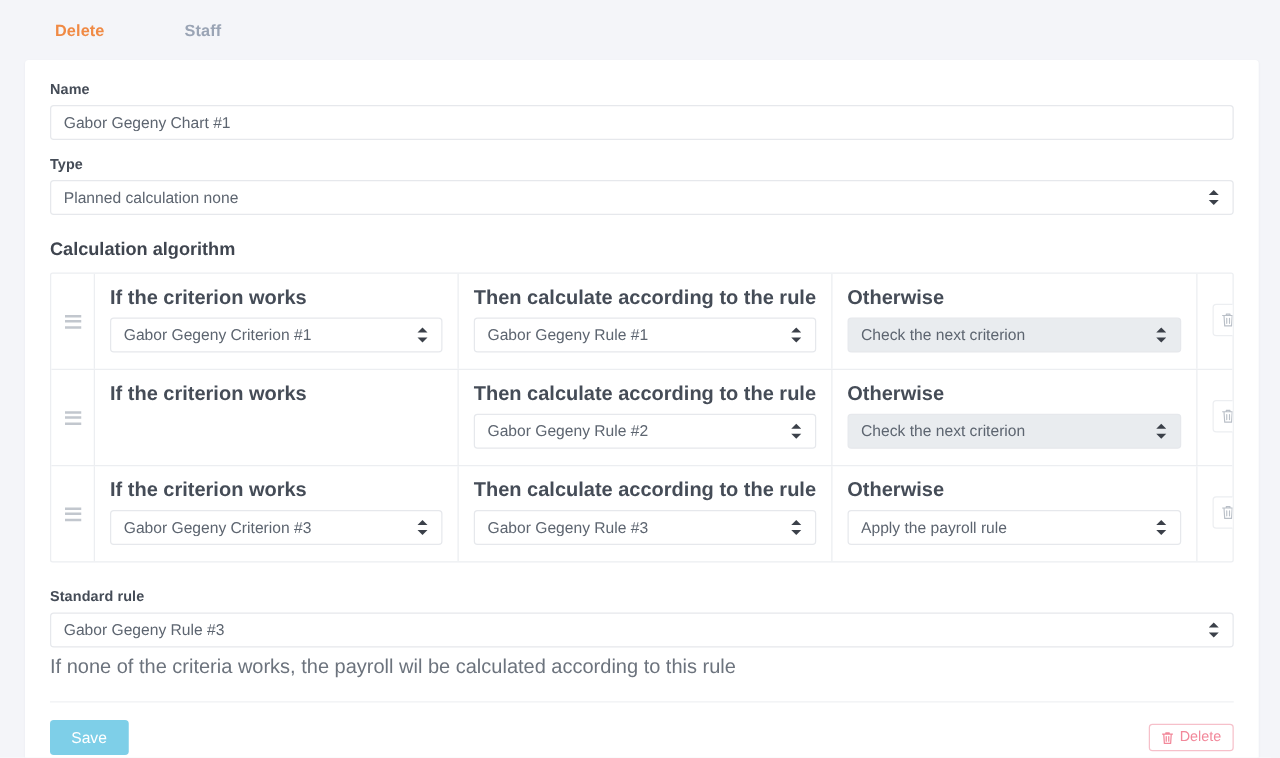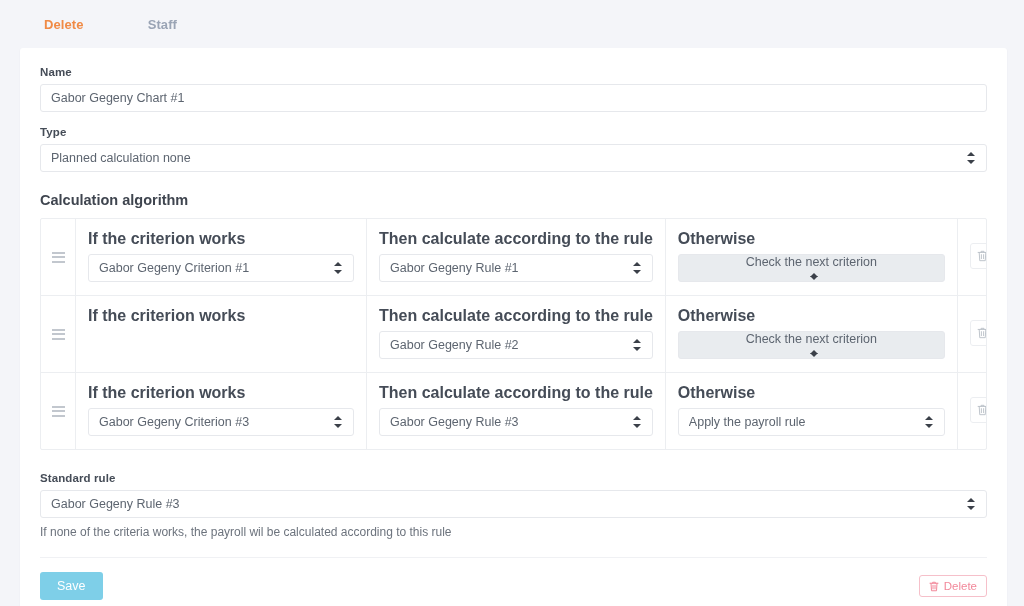--- a/index.html
+++ b/index.html
@@ -60,21 +60,21 @@
     background: #ffffff;
     font-family: "Liberation Sans", sans-serif;
     font-size: 12.5px;
     color: #5d6570;
     padding: 0 10px;
     display: flex;
     align-items: center;
     position: relative;
   }
   .control .val { flex: 1; overflow: hidden; white-space: nowrap; text-overflow: ellipsis; }
-  .control.disabled { background: #e9ecef; color: #5d6570; flex-direction: column; }
+  .control.disabled { background: #e9ecef; color: #5d6570; }
 
   
   .caret {
     width: 9px; height: 14px;
     flex: 0 0 9px;
     position: relative;
     margin-left: 6px;
   }
   .caret::before, .caret::after {
     content: "";
@@ -171,21 +171,21 @@
     border: 1px solid #f6c0ca;
     border-radius: 3px;
     font-size: 11.5px;
     font-family: "Liberation Sans", sans-serif;
     padding: 4px 9px;
     cursor: pointer;
     display: flex; align-items: center; gap: 5px; text-align: right;
   }
 
   .hint {
-    font-size: 12px;
+    font-size: 16px;
     color: #6c737d;
     margin-top: 7px;
   }
 </style>
 </head>
 <body>
 
 <div class="page">
 
   <div class="tabbar">

